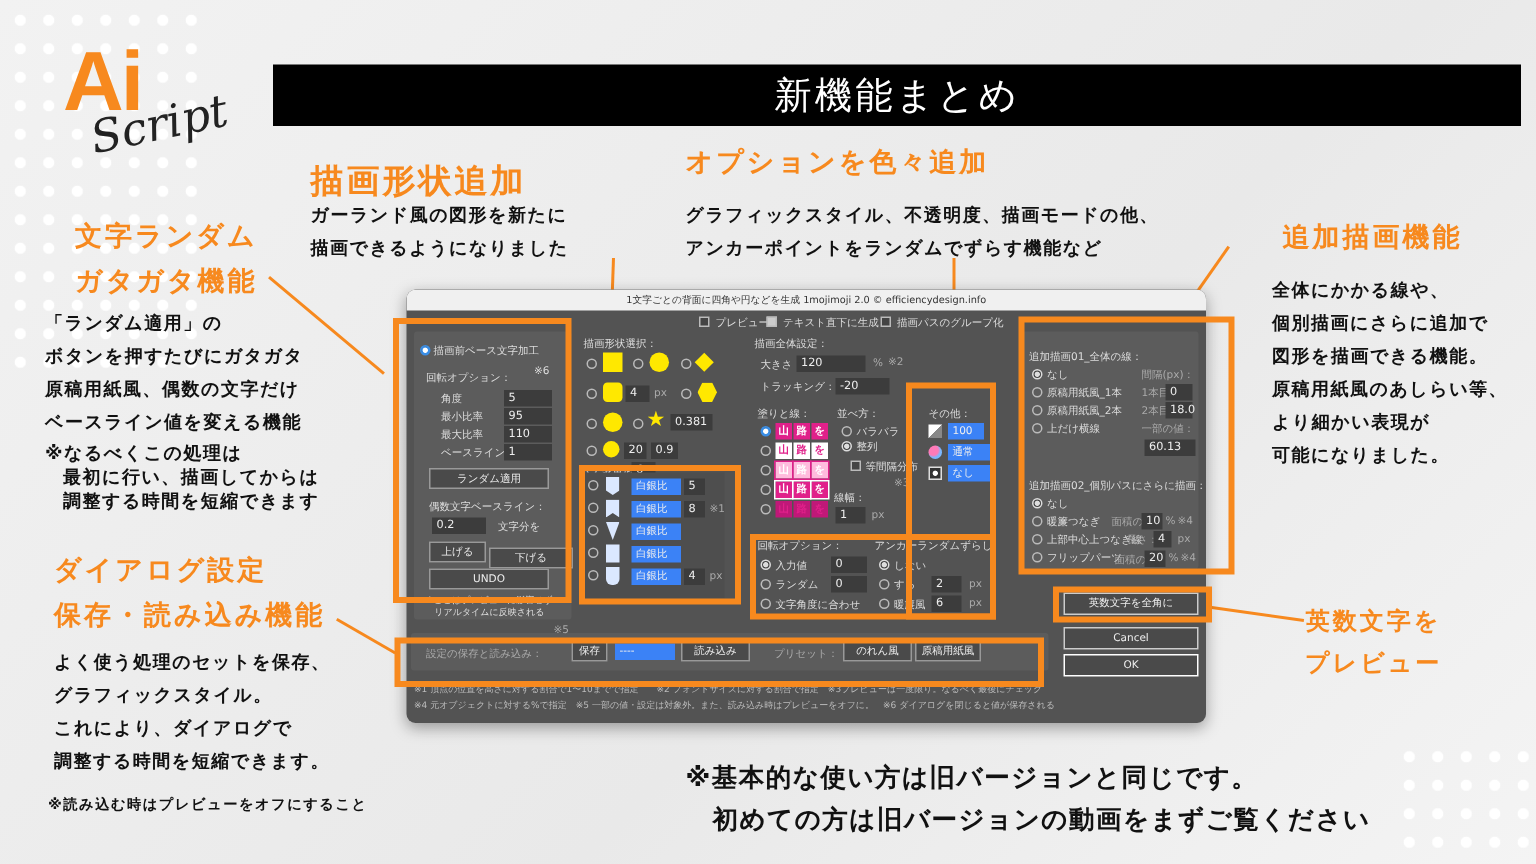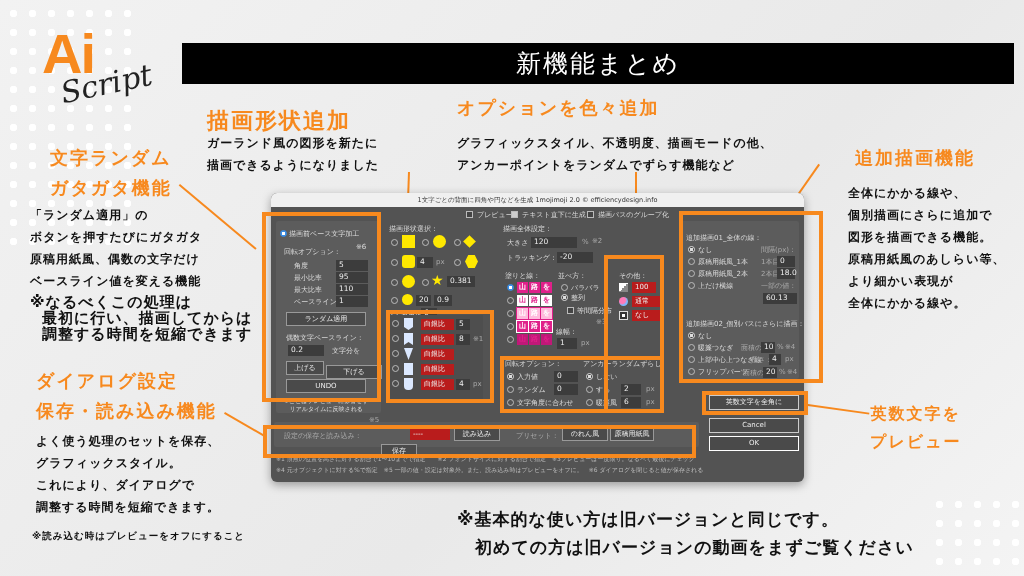--- a/index.html
+++ b/index.html
@@ -18,21 +18,21 @@
 .abs{position:absolute}
 .panel{position:absolute;background:#5c5c5c;border-radius:2px}
 .inp{position:absolute;background:#3c3c3c;color:#eee;font-size:7.5px;padding-left:3px;line-height:10px;height:11px}
 .btn{position:absolute;border:1px solid #999;background:#4a4a4a;color:#eee;text-align:center;font-size:7px;line-height:12px;height:14px}
 .lbl{position:absolute;white-space:nowrap;color:#ddd;font-size:7px}
 .rad{position:absolute;width:7px;height:7px;border:1px solid #bbb;border-radius:50%}
 .rad.on{border-color:#ddd;background:radial-gradient(circle,#ddd 1.5px,#444 2px)}
 .rad.blue{background:radial-gradient(circle,#fff 1.5px,#3a8ee6 2px);border-color:#3a8ee6}
 .chk{position:absolute;width:7px;height:7px;border:1px solid #bbb;background:#444}
 .chk.on{background:#ccc}
-.sel{position:absolute;background:#b91c1c;color:#eee;font-size:7px;line-height:11px;height:11px;padding-left:3px}
+.sel{position:absolute;background:#3b82f6;color:#eee;font-size:7px;line-height:11px;height:11px;padding-left:3px}
 .ybox{position:absolute;background:#ffe800;width:13px;height:13px}
 .pill{position:absolute;display:flex;gap:1px}
 .pill span{width:11px;height:11px;font-size:7px;font-weight:bold;line-height:11px;text-align:center}
 .ob{position:absolute;border:4px solid #f7891e}
 .flag{position:absolute;background:#dbe8ff;width:9px;height:12px}
 </style>
 </head>
 <body>
 
 <div class="dots" style="left:4px;top:4px;width:130px;height:250px"></div>
@@ -59,21 +59,21 @@
 <div class="otitle" style="left:50px;top:143px;font-size:18px;line-height:30px">
   <div>文字ランダム</div>
     <div>ガタガタ機能</div>
 </div>
 <div class="btxt" style="left:30px;top:204px;font-size:12px;line-height:22px">
   <div>「ランダム適用」の</div>
     <div>ボタンを押すたびにガタガタ</div>
     <div>原稿用紙風、偶数の文字だけ</div>
     <div>ベースライン値を変える機能</div>
 </div>
-<div class="btxt" style="left:30px;top:294px;font-size:15px;line-height:16px">
+<div class="btxt" style="left:30px;top:294px;font-size:12px;line-height:16px">
   <div>※なるべくこの処理は</div>
     <div style="padding-left:12px">最初に行い、描画してからは</div>
     <div style="padding-left:12px">調整する時間を短縮できます</div>
 </div>
 
 <div class="otitle" style="left:36px;top:366px;font-size:18px;line-height:30px">
   <div>ダイアログ設定</div>
     <div>保存・読み込み機能</div>
 </div>
 <div class="btxt" style="left:36px;top:430px;font-size:12px;line-height:22px">
@@ -84,21 +84,21 @@
 </div>
 <div class="btxt" style="left:32px;top:530px;font-size:9.5px">※読み込む時はプレビューをオフにすること</div>
 
 <div class="otitle" style="left:855px;top:146px;font-size:18px">追加描画機能</div>
 <div class="btxt" style="left:848px;top:182px;font-size:12px;line-height:22px">
   <div>全体にかかる線や、</div>
     <div>個別描画にさらに追加で</div>
     <div>図形を描画できる機能。</div>
     <div>原稿用紙風のあしらい等、</div>
     <div>より細かい表現が</div>
-    <div>全体にかかる線や。</div>
+    <div>可能になりました。</div>
 </div>
 
 <div class="otitle" style="left:870px;top:400px;font-size:16px;line-height:28px;text-align:center">
   <div>英数文字を</div>
     <div>プレビュー</div>
 </div>
 
 <div class="btxt" style="left:457px;top:505px;font-size:17px;line-height:28px">
   <div>※基本的な使い方は旧バージョンと同じです。</div>
     <div style="padding-left:18px">初めての方は旧バージョンの動画をまずご覧ください</div>
@@ -314,21 +314,21 @@
     <div class="lbl" style="left:106px;top:147px;color:#aaa">※4</div>
   </div>
 
   <div class="btn" style="left:438px;top:202px;width:90px;height:15px;border-color:#ccc">英数文字を全角に</div>
   <div class="btn" style="left:438px;top:225px;width:90px;height:15px;border-color:#ccc">Cancel</div>
   <div class="btn" style="left:438px;top:243px;width:90px;height:15px;border-color:#fff">OK</div>
 
   <div class="panel" style="left:3px;top:229px;width:425px;height:25px">
     <div class="lbl" style="left:95px;top:-6px;color:#aaa">※5</div>
     <div class="lbl" style="left:10px;top:9px;color:#aaa">設定の保存と読み込み：</div>
-    <div class="btn" style="left:107px;top:22px;width:36px">保存</div>
+    <div class="btn" style="left:107px;top:5px;width:24px">保存</div>
     <div class="sel" style="left:136px;top:7px;width:40px">----</div>
     <div class="btn" style="left:180px;top:5px;width:46px">読み込み</div>
     <div class="lbl" style="left:242px;top:9px;color:#aaa">プリセット：</div>
     <div class="btn" style="left:288px;top:5px;width:46px">のれん風</div>
     <div class="btn" style="left:336px;top:5px;width:44px">原稿用紙風</div>
   </div>
 
   <div class="lbl" style="left:5px;top:262px;font-size:6px;color:#bbb">※1 頂点の位置を高さに対する割合で1〜10までで指定　　※2 フォントサイズに対する割合で指定　※3プレビューは一度限り。なるべく最後にチェック</div>
   <div class="lbl" style="left:5px;top:273px;font-size:6px;color:#bbb">※4 元オブジェクトに対する%で指定　※5 一部の値・設定は対象外。また、読み込み時はプレビューをオフに。　※6 ダイアログを閉じると値が保存される</div>
 </div>

